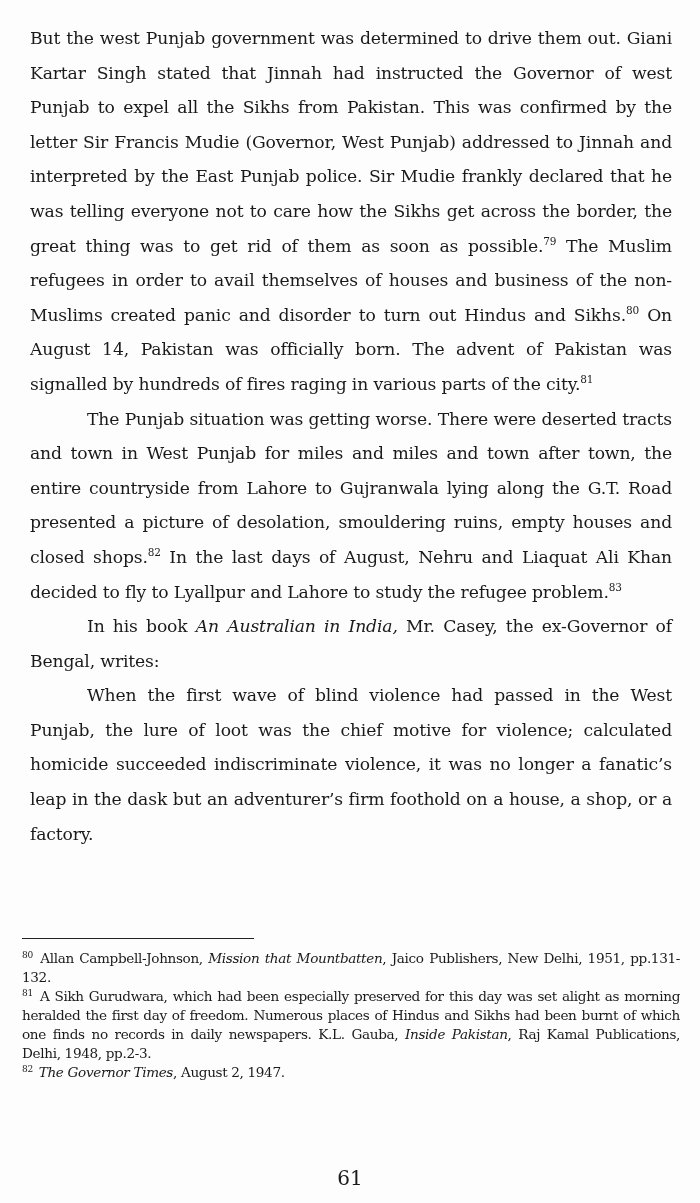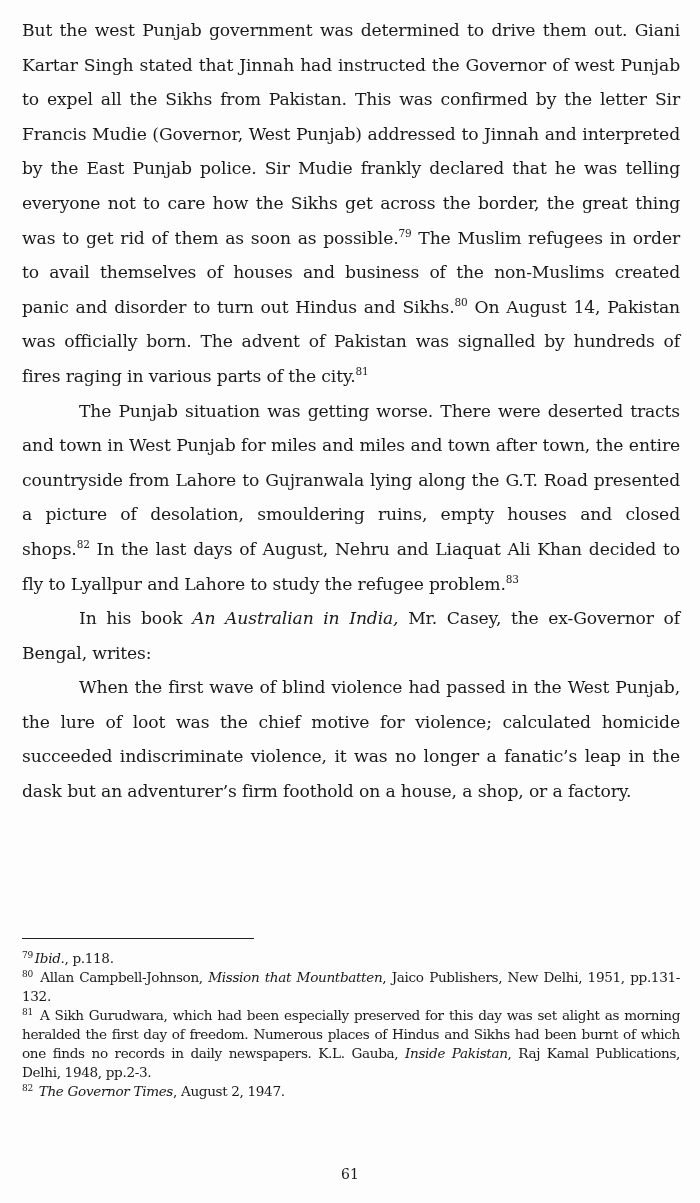--- a/index.html
+++ b/index.html
@@ -1,26 +1,26 @@
 <!DOCTYPE html>
 <html><head>
 <meta charset="utf-8">
 <style>
   html, body { margin: 0; padding: 0; background: #fdfdfd; }
   body { width: 700px; height: 1203px; position: relative; overflow: hidden; color: #1a1a1a; }
   .page { position: absolute; left: 22px; top: 13px; width: 658px; }
-  .body-text { font-family: "DejaVu Serif", serif; font-size: 17.2px; line-height: 34.6px; text-align: justify; letter-spacing: -0.15px; word-spacing: 0px; margin: 0; }
+  .body-text { font-family: "DejaVu Serif", serif; font-size: 17.2px; line-height: 34.6px; text-align: justify; letter-spacing: -0.15px; word-spacing: 0px; margin: 8px; }
   .body-text p { margin: 0; }
   .body-text p.indent { text-indent: 57px; }
   sup.fn { font-size: 10.5px; vertical-align: 0; position: relative; top: -7px; line-height: 0; }
   .rule { position: absolute; left: 22px; top: 938px; width: 232px; height: 0; border-top: 1.3px solid #222; }
   .footnotes { position: absolute; left: 22px; top: 949px; width: 658px; font-family: "DejaVu Serif", serif; font-size: 13.6px; line-height: 19px; text-align: justify; letter-spacing: -0.35px; }
   .footnotes p { margin: 0; }
   .footnotes sup { font-size: 9px; position: relative; top: -5px; vertical-align: 0; line-height: 0; margin-right: 2px; }
-  .page-number { position: absolute; left: 0; width: 700px; top: 1166px; text-align: center; font-family: "DejaVu Serif", serif; font-size: 14px; }
+  .page-number { position: absolute; left: 0; width: 700px; top: 1166px; text-align: center; font-family: "DejaVu Serif", serif; font-size: 20px; }
 </style>
 </head>
 <body>
 
 <div class="page">
   <div class="body-text">
     <p>
       <span>But the west Punjab government was determined to drive them out. Giani Kartar Singh stated that Jinnah had instructed the Governor of west Punjab to expel all the Sikhs from Pakistan. This was confirmed by the letter Sir Francis Mudie (Governor, West Punjab) addressed to Jinnah and interpreted by the East Punjab police. Sir Mudie frankly declared that he was telling everyone not to care how the Sikhs get across the border, the great thing was to get rid of them as soon as possible.</span><sup class="fn">79</sup><span> The Muslim refugees in order to avail themselves of houses and business of the non-Muslims created panic and disorder to turn out Hindus and Sikhs.</span><sup class="fn">80</sup><span> On August 14, Pakistan was officially born. The advent of Pakistan was signalled by hundreds of fires raging in various parts of the city.</span><sup class="fn">81</sup>
     </p>
     <p class="indent">
@@ -31,19 +31,18 @@
     </p>
     <p class="indent">
       <span>When the first wave of blind violence had passed in the West Punjab, the lure of loot was the chief motive for violence; calculated homicide succeeded indiscriminate violence, it was no longer a fanatic’s leap in the dask but an adventurer’s firm foothold on a house, a shop, or a factory.</span>
     </p>
   </div>
 </div>
 
 <div class="rule"></div>
 
 <div class="footnotes">
-  <p><sup>79</sup><i>Ibid.</i><span>, p.118.</span></p>
   <p><sup>80</sup> <span>Allan Campbell-Johnson, </span><i>Mission that Mountbatten</i><span>, Jaico Publishers, New Delhi, 1951, pp.131-132.</span></p>
   <p><sup>81</sup> <span>A Sikh Gurudwara, which had been especially preserved for this day was set alight as morning heralded the first day of freedom. Numerous places of Hindus and Sikhs had been burnt of which one finds no records in daily newspapers. K.L. Gauba, </span><i>Inside Pakistan</i><span>, Raj Kamal Publications, Delhi, 1948, pp.2-3.</span></p>
   <p><sup>82</sup> <i>The Governor Times</i><span>, August 2, 1947.</span></p>
 </div>
 
 <div class="page-number">61</div>
 
 </body></html>

